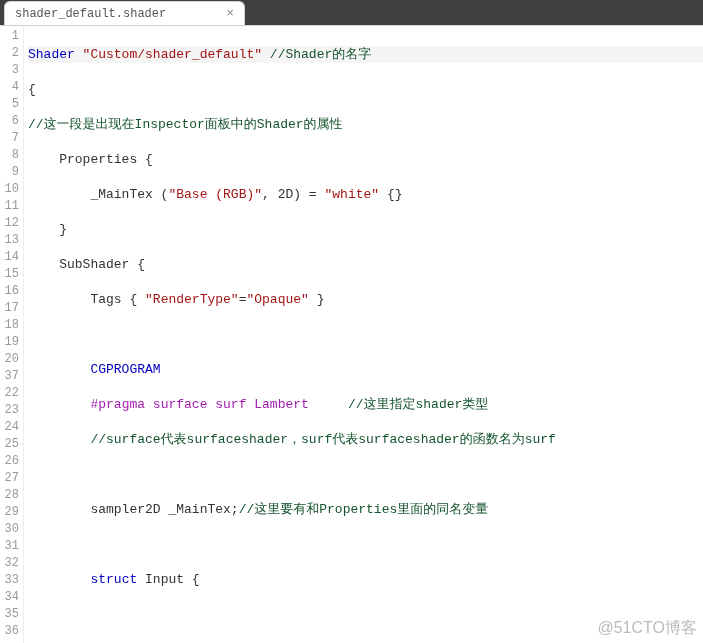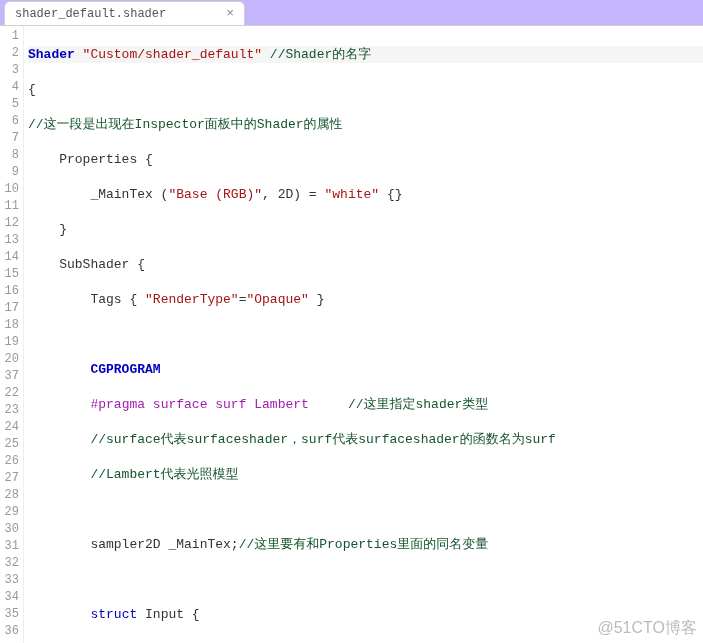--- a/index.html
+++ b/index.html
@@ -7,21 +7,21 @@
       font-family: Consolas, Monaco, 'Courier New', monospace;
       font-size: 13px;
       background: #fff;
       width: 703px;
       height: 643px;
       overflow: hidden;
       position: relative;
     }
     .tab-bar {
       height: 26px;
-      background: #c4b5fd;
+      background: #404040;
       border-bottom: 1px solid #d0d0d0;
       display: flex;
       align-items: flex-end;
     }
     .tab {
       height: 24px;
       background: #fff;
       border: 1px solid #d0d0d0;
       border-bottom: none;
       border-top-left-radius: 6px;
@@ -59,21 +59,21 @@
     .code {
       flex: 1;
       padding-left: 4px;
       padding-top: 2px;
       white-space: pre;
       color: #333;
       font-size: 13px;
     }
     .code .line { height: 17px; line-height: 17px; }
     .str { color: #a31515; }
-    .kw { color: #0000c0; font-weight: bold; }
+    .kw { color: #0000c0; }
     .kw2 { color: #0000c0; }
     .comment { color: #14532d; }
     .magenta { color: #a21caf; }
     .watermark {
       position: absolute;
       right: 6px;
       bottom: 4px;
       font-size: 16px;
       color: #bbb;
       font-family: Arial, sans-serif;
@@ -137,21 +137,20 @@
 <div class="line"><span class="comment">//这一段是出现在Inspector面板中的Shader的属性</span></div>
 <div class="line"><span>    Properties {</span></div>
 <div class="line"><span>        _MainTex (</span><span class="str">"Base (RGB)"</span><span>, 2D) = </span><span class="str">"white"</span><span> {}</span></div>
 <div class="line"><span>    }</span></div>
 <div class="line"><span>    SubShader {</span></div>
 <div class="line"><span>        Tags { </span><span class="str">"RenderType"</span><span>=</span><span class="str">"Opaque"</span><span> }</span></div>
 <div class="line"></div>
 <div class="line"><span class="kw">        CGPROGRAM</span></div>
 <div class="line"><span>        </span><span class="magenta">#pragma</span><span class="magenta"> surface surf Lambert     </span><span class="comment">//这里指定shader类型</span></div>
 <div class="line"><span class="comment">        //surface代表surfaceshader，surf代表surfaceshader的函数名为surf</span></div>
-<div class="line"><span class="comment">        //Lambert代表光照模型</span></div>
 <div class="line"></div>
 <div class="line"><span>        sampler2D _MainTex;</span><span class="comment">//这里要有和Properties里面的同名变量</span></div>
 <div class="line"></div>
 <div class="line"><span>        </span><span class="kw2">struct</span><span> Input {</span></div>
 
 
 
 
 
 

